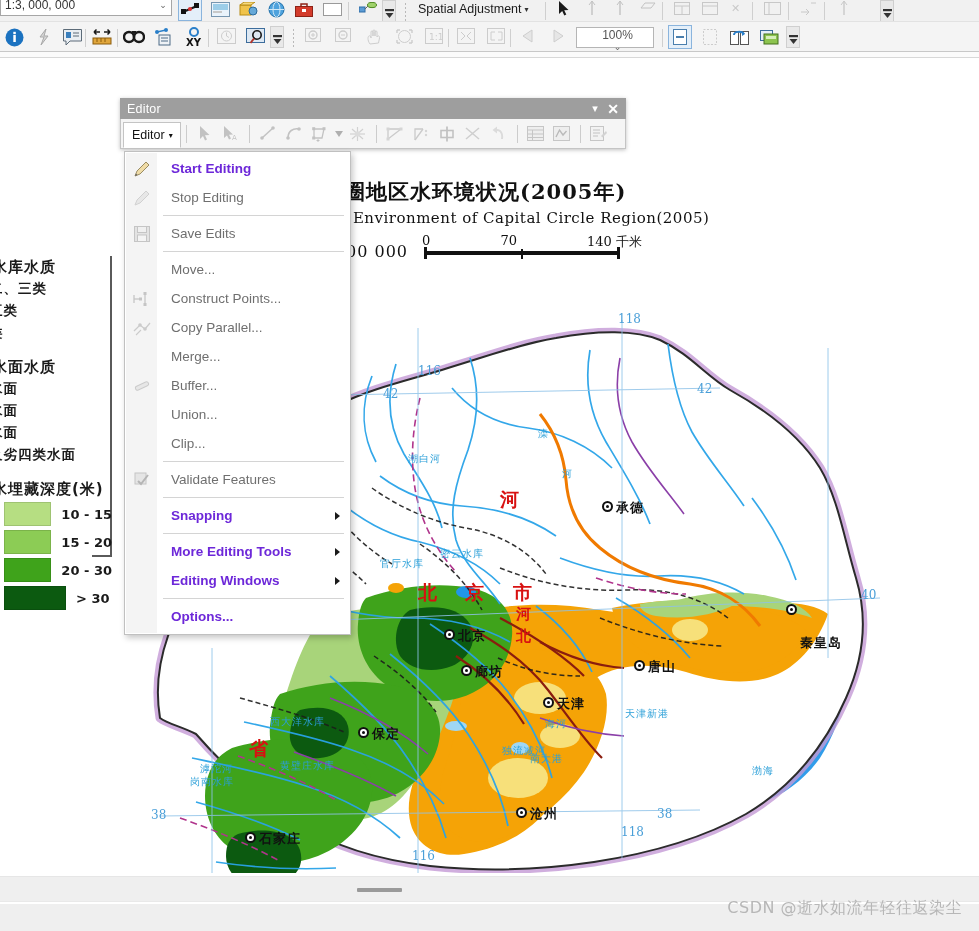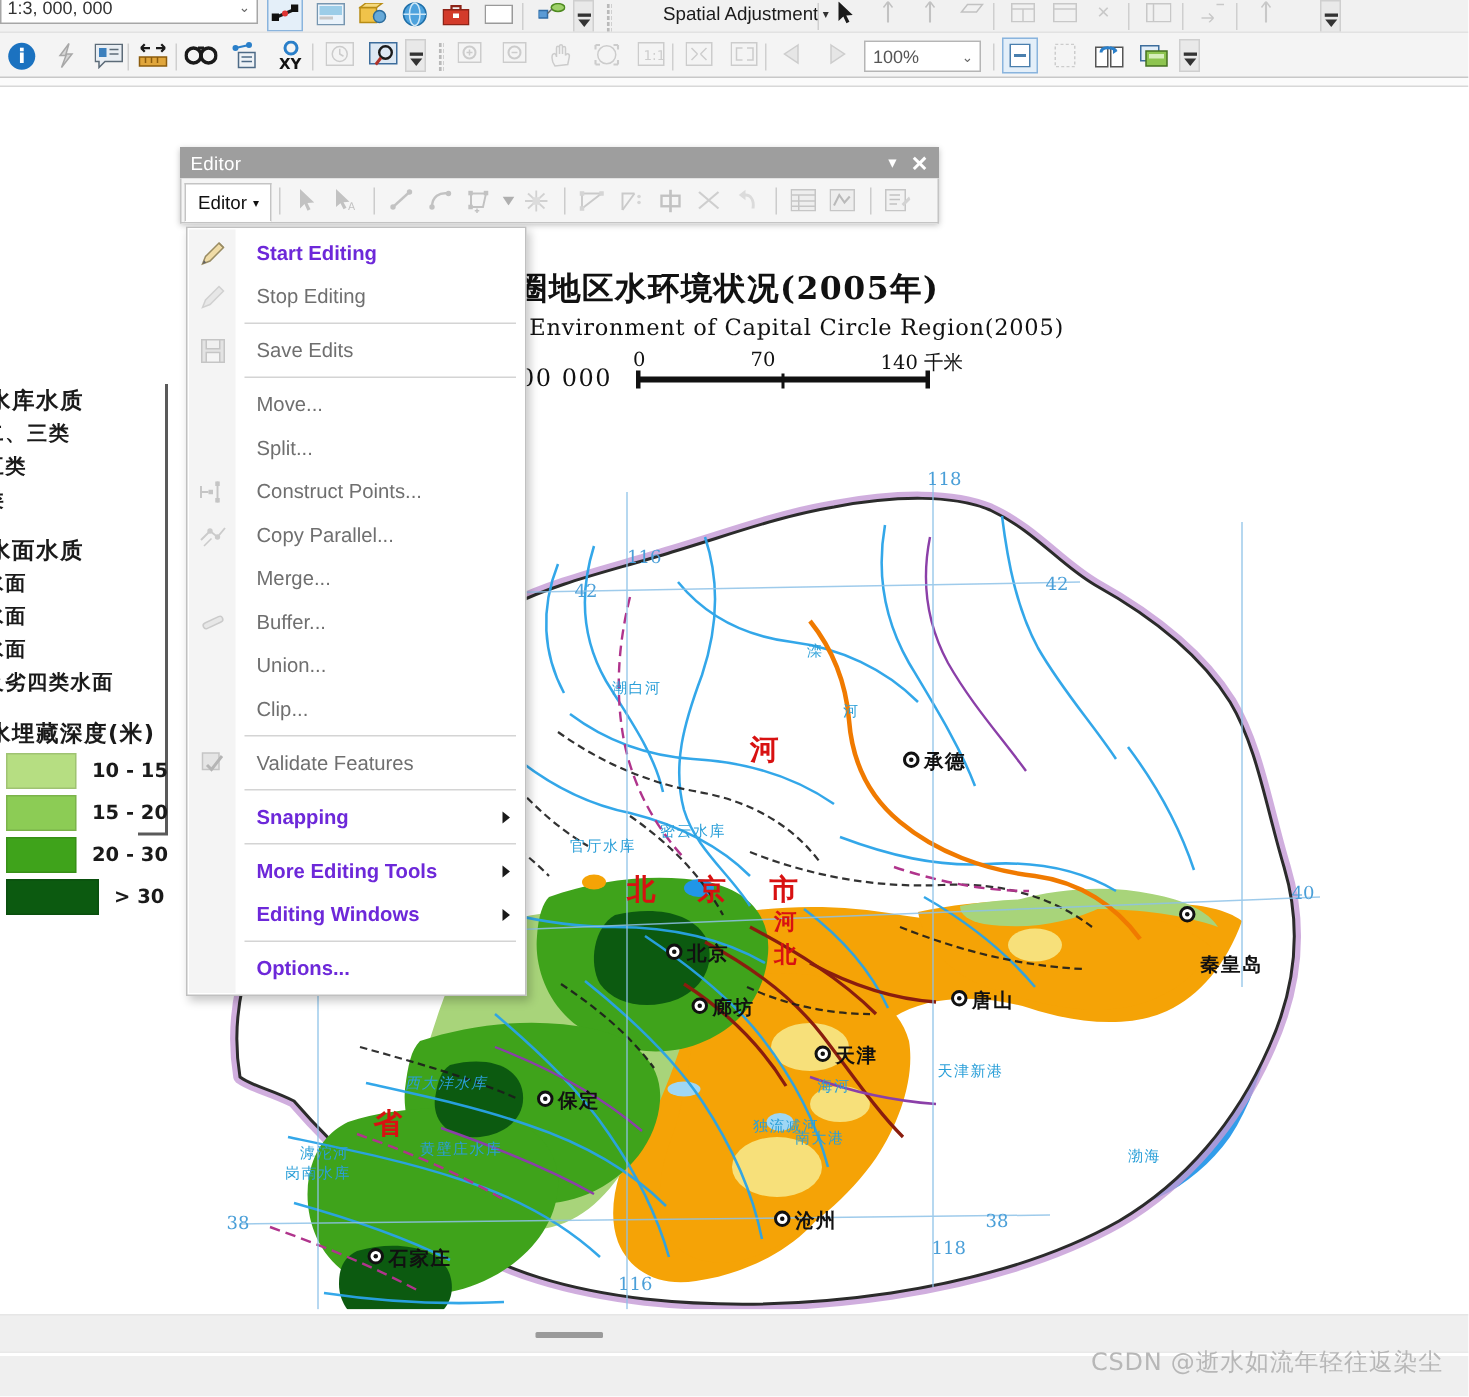--- a/index.html
+++ b/index.html
@@ -90,33 +90,34 @@
     box-sizing: border-box;
     font-size: 9px; color: #333;
     display: flex; align-items: flex-end; justify-content: center;
     padding-bottom: 1px;
   }
   .menu-word {
     position: absolute;
     font-size: 12.5px;
     color: #1a1a1a;
     white-space: nowrap;
-    display: flex; align-items: center; gap: 3px; margin-left: 24px;
+    display: flex; align-items: center; gap: 3px;
   }
   .menu-word .car { font-size: 8px; color: #333; }
 
   .zoom-box {
     position: absolute;
     width: 78px; height: 21px;
     background: #fff;
     border: 1px solid #b5b5b5;
     box-sizing: border-box;
     display: flex; align-items: center;
     font-size: 12px; color: #555;
     padding-left: 5px;
+    flex-direction: column;
   }
   .zoom-box .zv { flex: 1; }
 
   
   #map-canvas {
     position: absolute;
     left: 0; top: 58px;
     width: 979px; height: 815px;
     background: #ffffff;
     overflow: hidden;
@@ -904,21 +905,21 @@
         <div class="map-label lbl-water" style="left: 538px; top: 369px;">滦</div>
         <div class="map-label lbl-water" style="left: 562px; top: 409px;">河</div>
         <div class="map-label lbl-water" style="left: 408px; top: 394px;">潮白河</div>
         <div class="map-label lbl-water" style="left: 440px; top: 489px;">密云水库</div>
         <div class="map-label lbl-water" style="left: 380px; top: 499px;">官厅水库</div>
         <div class="map-label lbl-water" style="left: 545px; top: 659px;">海河</div>
         <div class="map-label lbl-water" style="left: 502px; top: 686px;">独流减河</div>
         <div class="map-label lbl-water" style="left: 530px; top: 694px;">南大港</div>
         <div class="map-label lbl-water" style="left: 625px; top: 649px;">天津新港</div>
         <div class="map-label lbl-water" style="left: 200px; top: 704px;">滹沱河</div>
-        <div class="map-label lbl-water" style="left: 270px; top: 657px; font-style: italic;">西大洋水库</div>
+        <div class="map-label lbl-water" style="left: 270px; top: 657px;">西大洋水库</div>
         <div class="map-label lbl-water" style="left: 280px; top: 701px;">黄壁庄水库</div>
         <div class="map-label lbl-water" style="left: 190px; top: 717px;">岗南水库</div>
         <div class="map-label lbl-water" style="left: 752px; top: 706px;">渤海</div>
       </div>
 
     <div id="legend-border"></div>
     <div id="legend-border-b"></div>
 
     <div id="legend-panel">
       <div class="legend-head">湖泊水库水质</div>
@@ -1131,23 +1132,20 @@
               <rect x="4.5" y="10" width="9" height="6.5" fill="#f6f6f6" stroke="#8e8e8e"></rect>
             </svg>
           </span>
           <span>Save Edits</span>
         </div>
         <div class="dd-sep"></div>
         <div class="dd-item">
           <span>Move...</span>
         </div>
         <div class="dd-item">
-          <span>Split...</span>
-        </div>
-        <div class="dd-item">
           <span class="dd-ico">
             <svg width="18" height="18" viewBox="0 0 18 18">
               <line x1="1" y1="9" x2="6" y2="9" stroke="#8e8e8e" stroke-width="1.3"></line>
               <line x1="1" y1="5" x2="1" y2="13" stroke="#8e8e8e" stroke-width="1.3"></line>
               <line x1="12" y1="2" x2="12" y2="16" stroke="#8e8e8e" stroke-width="1.3"></line>
               <rect x="6" y="7.5" width="3" height="3" fill="#8e8e8e"></rect>
               <rect x="10.5" y="2" width="3" height="3" fill="#8e8e8e"></rect>
               <rect x="10.5" y="13" width="3" height="3" fill="#8e8e8e"></rect>
             </svg>
           </span>

